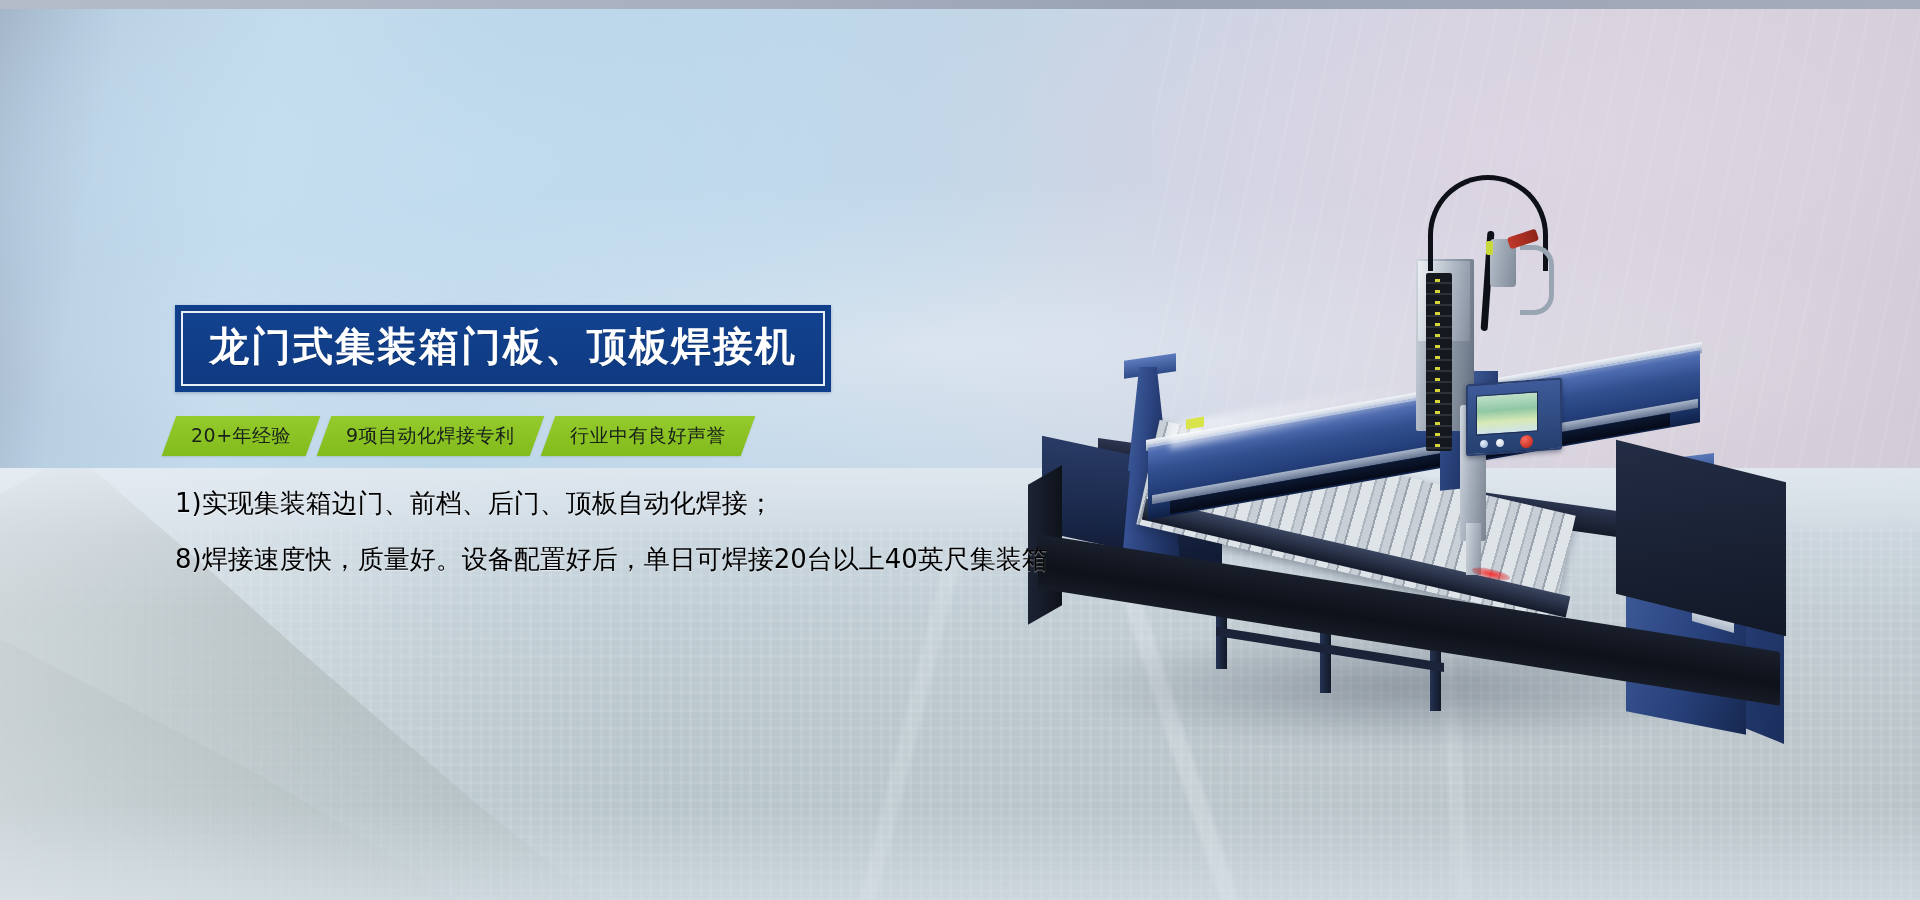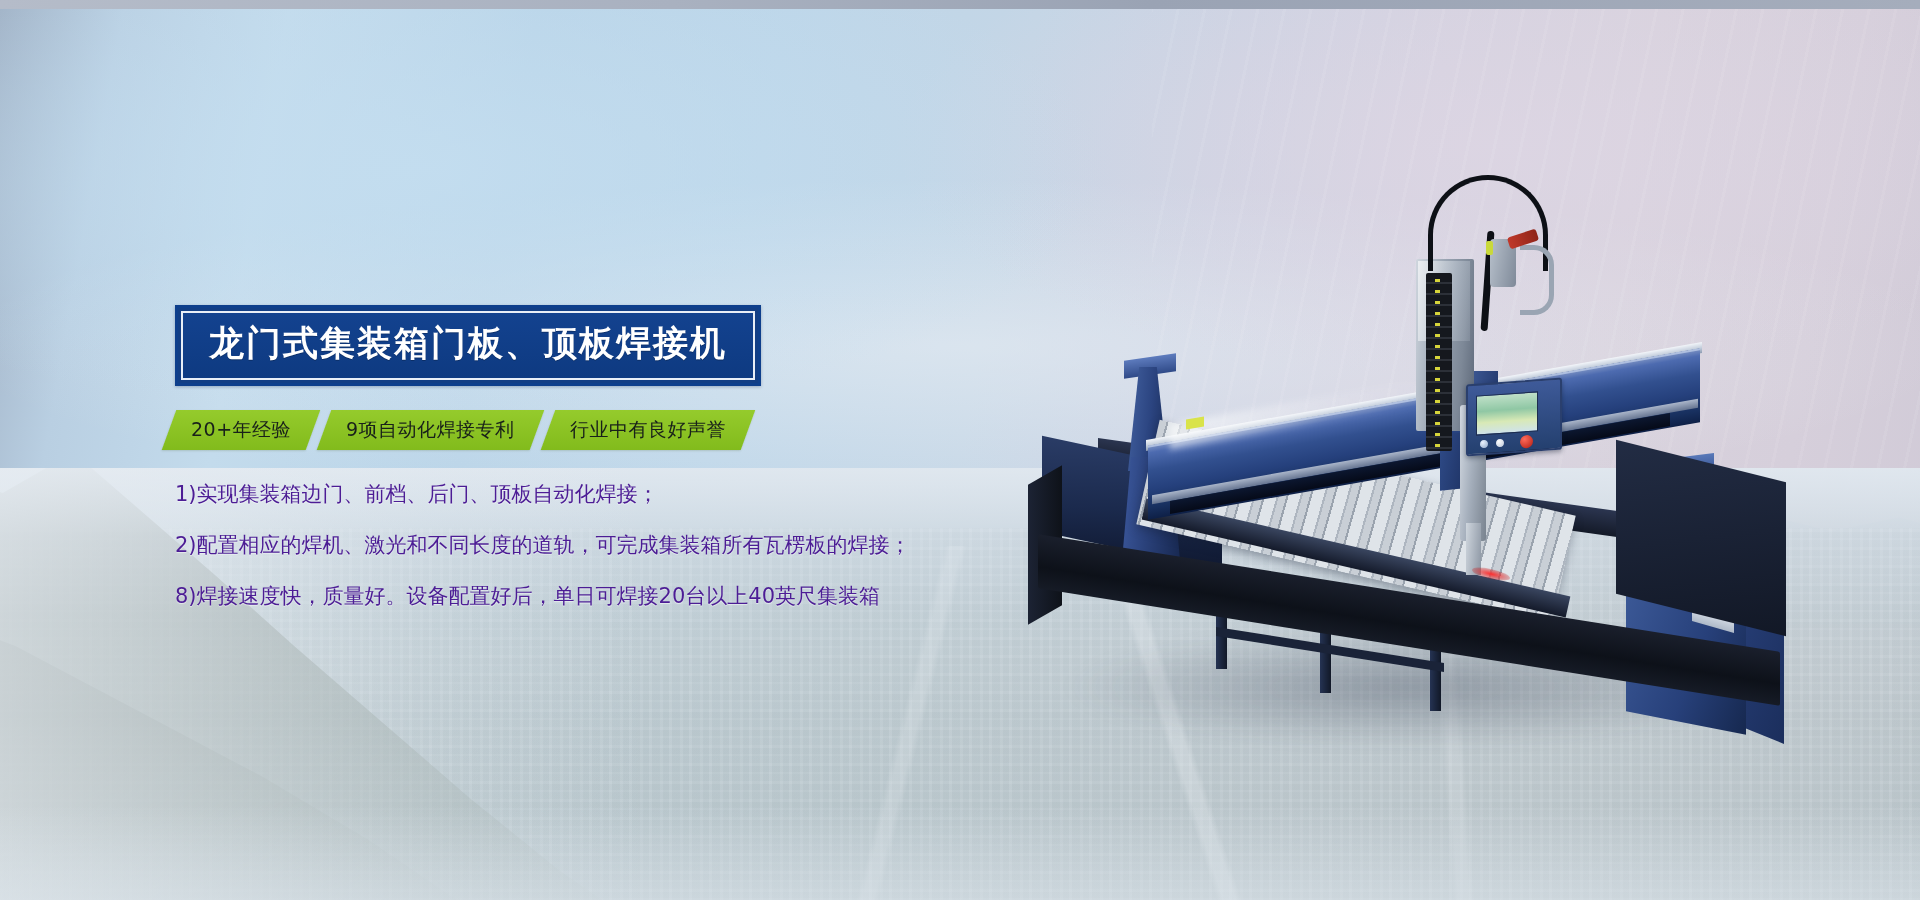--- a/index.html
+++ b/index.html
@@ -168,21 +168,21 @@
   }
   .title-plaque-inner {
     border: 2px solid #e8eef7;
     background: #0f3f8e;
     background: linear-gradient(180deg,#13428f 0%, #0e3a81 100%);
     padding: 11px 26px 15px 26px;
   }
   .title-text {
     color: #ffffff;
     font-family: "DejaVu Sans", "Liberation Sans", sans-serif;
-    font-size: 35px;
+    font-size: 40px;
     font-weight: bold;
     letter-spacing: 2px;
     line-height: 1.12;
     white-space: nowrap;
     text-shadow: 0 1px 0 rgba(0,0,0,.22);
   }
 
   
   .badges {
     display:flex;
@@ -208,23 +208,23 @@
     font-weight: normal;
     letter-spacing: .5px;
     white-space: nowrap;
   }
 
   
   .features {
     margin-top: 34px;
   }
   .feature-line {
-    color: #4c1d95;
+    color: #000000;
     font-family: "DejaVu Sans", "Liberation Sans", sans-serif;
-    font-size: 21px;
+    font-size: 26px;
     line-height: 1.0;
     margin-bottom: 30px;
     white-space: nowrap;
     text-shadow: 0 1px 1px rgba(255,255,255,.55);
   }
   .feature-line:last-child { margin-bottom: 0; }
 
   
   .machine {
     position:absolute;
@@ -615,19 +615,18 @@
       <div class="badge">
         <span class="badge-label">9项自动化焊接专利</span>
       </div>
       <div class="badge">
         <span class="badge-label">行业中有良好声誉</span>
       </div>
     </div>
 
     <div class="features">
       <p class="feature-line">1)实现集装箱边门、前档、后门、顶板自动化焊接；</p>
-      <p class="feature-line">2)配置相应的焊机、激光和不同长度的道轨，可完成集装箱所有瓦楞板的焊接；</p>
       <p class="feature-line">8)焊接速度快，质量好。设备配置好后，单日可焊接20台以上40英尺集装箱</p>
     </div>
 
   </div>
 
 </div>
 
 </body></html>

